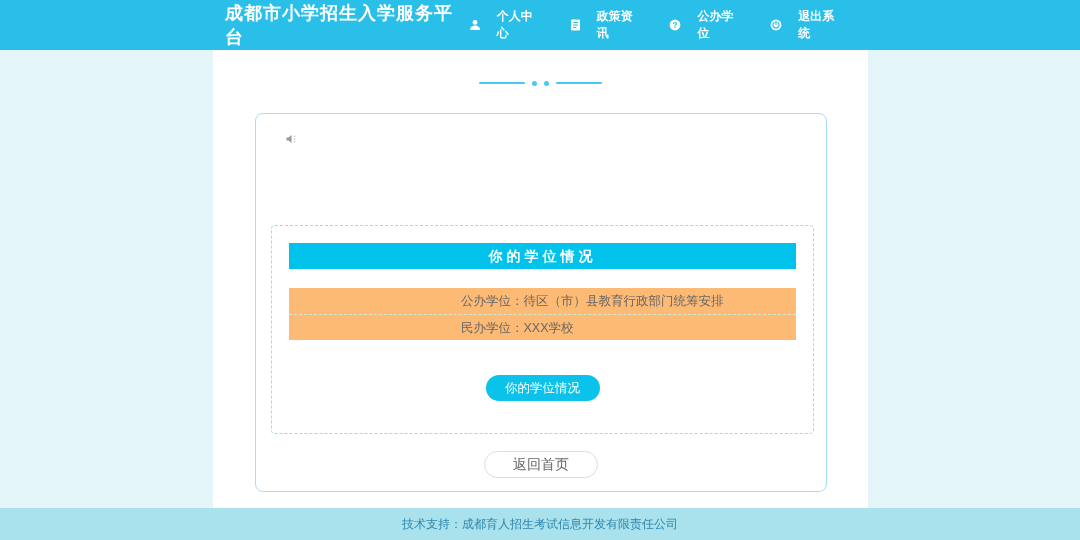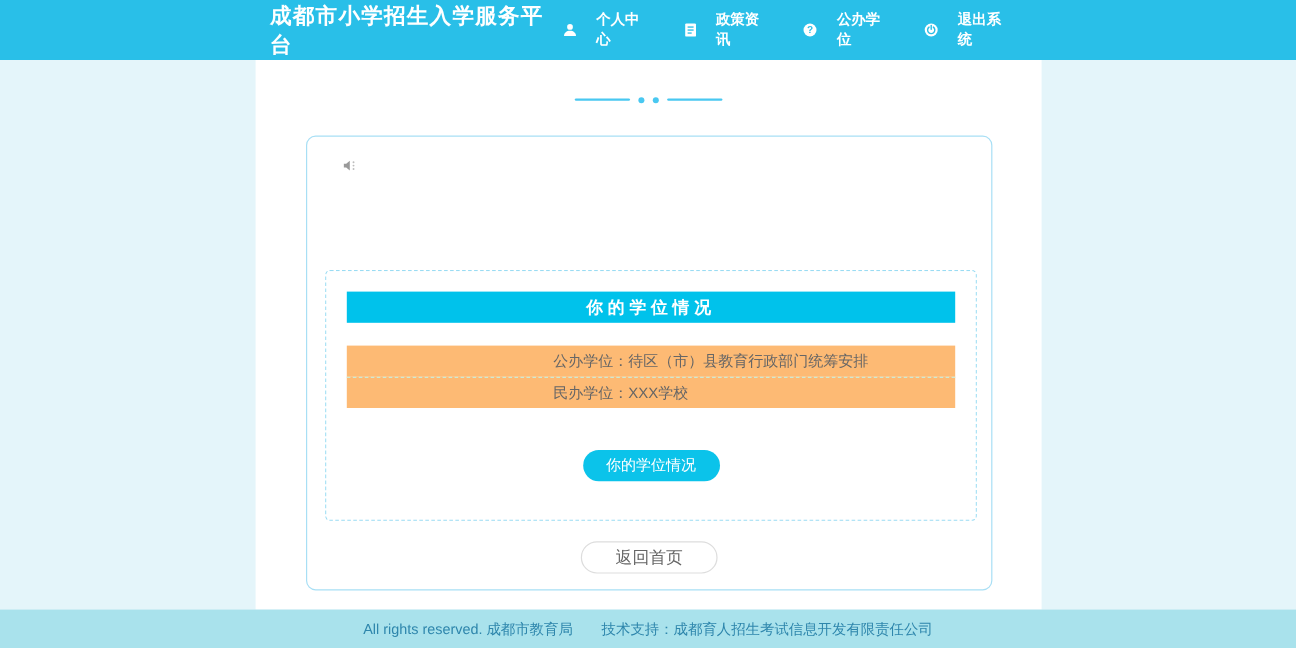--- a/index.html
+++ b/index.html
@@ -162,17 +162,16 @@
         </div>
         <button class="btn-primary">你的学位情况</button>
       </div>
 
       <button class="btn-secondary">返回首页</button>
     </div>
 
   </main>
 
   <footer class="footer">
-    <span>All rights reserved. 成都市教育局</span>
     <span>技术支持：成都育人招生考试信息开发有限责任公司</span>
   </footer>
 
 </div>
 
 </body></html>

